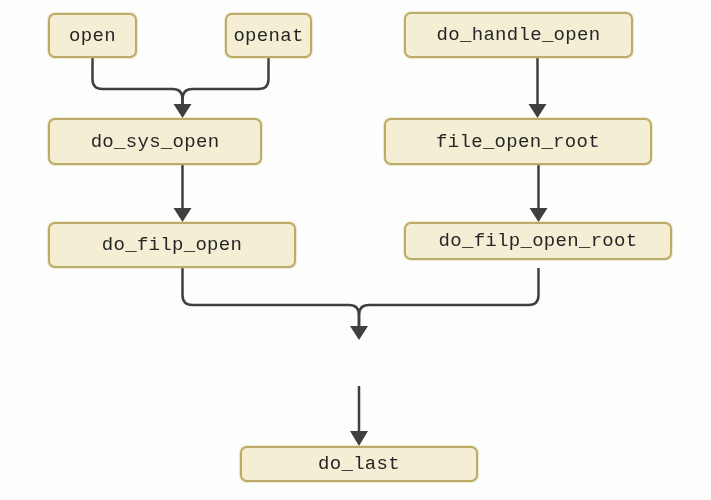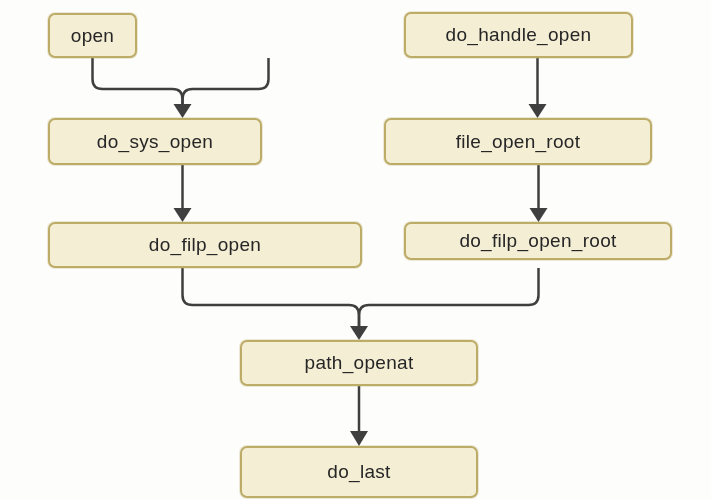--- a/index.html
+++ b/index.html
@@ -1,21 +1,21 @@
 <!DOCTYPE html>
 <html style="--background: #fdfdfb; --node-fill: #f4eed5; --node-border: #bdac68; --arrow: #3f3f3f; --text: #262626;"><head>
 <meta charset="utf-8">
 <style>
   html, body { margin: 0; padding: 0; }
   .canvas {
     position: relative;
     width: 711px;
     height: 500px;
     background: var(--background, #fdfdfb);
-    font-family: Liberation Sans, sans-serif;
+    font-family: Liberation Mono, monospace;
     overflow: hidden;
   }
   .edges {
     position: absolute;
     left: 0; top: 0;
     width: 711px; height: 500px;
   }
   .edge {
     fill: none;
     stroke: var(--arrow, #3f3f3f);
@@ -66,42 +66,42 @@
     <polygon class="arrowhead" points="350,326 368,326 359,340"></polygon>
 
     <path class="edge" d="M359 386 V432"></path>
     <polygon class="arrowhead" points="350,431 368,431 359,446"></polygon>
   </svg>
 
   <div class="node" style="left:48px; top:13px; width:89px; height:45px">
     <span>open</span>
   </div>
 
+  <div class="node" style="left:225px; top:13px; width:87px; height:45px">
+    <span>openat</span>
+  </div>
 
   <div class="node" style="left:404px; top:12px; width:229px; height:46px">
     <span>do_handle_open</span>
   </div>
 
   <div class="node" style="left:48px; top:118px; width:214px; height:47px">
     <span>do_sys_open</span>
   </div>
 
   <div class="node" style="left:384px; top:118px; width:268px; height:47px">
     <span>file_open_root</span>
   </div>
 
-  <div class="node" style="left:48px; top:222px; width:314px; height:46px">
+  <div class="node" style="left:48px; top:222px; width:248px; height:46px">
     <span>do_filp_open</span>
   </div>
 
   <div class="node" style="left:404px; top:222px; width:268px; height:38px">
     <span>do_filp_open_root</span>
   </div>
 
-  <div class="node" style="left:240px; top:340px; width:238px; height:46px">
-    <span>path_openat</span>
-  </div>
 
-  <div class="node" style="left:240px; top:446px; width:238px; height:52px">
+  <div class="node" style="left:240px; top:446px; width:238px; height:36px">
     <span>do_last</span>
   </div>
 
 </div>
 
 </body></html>

